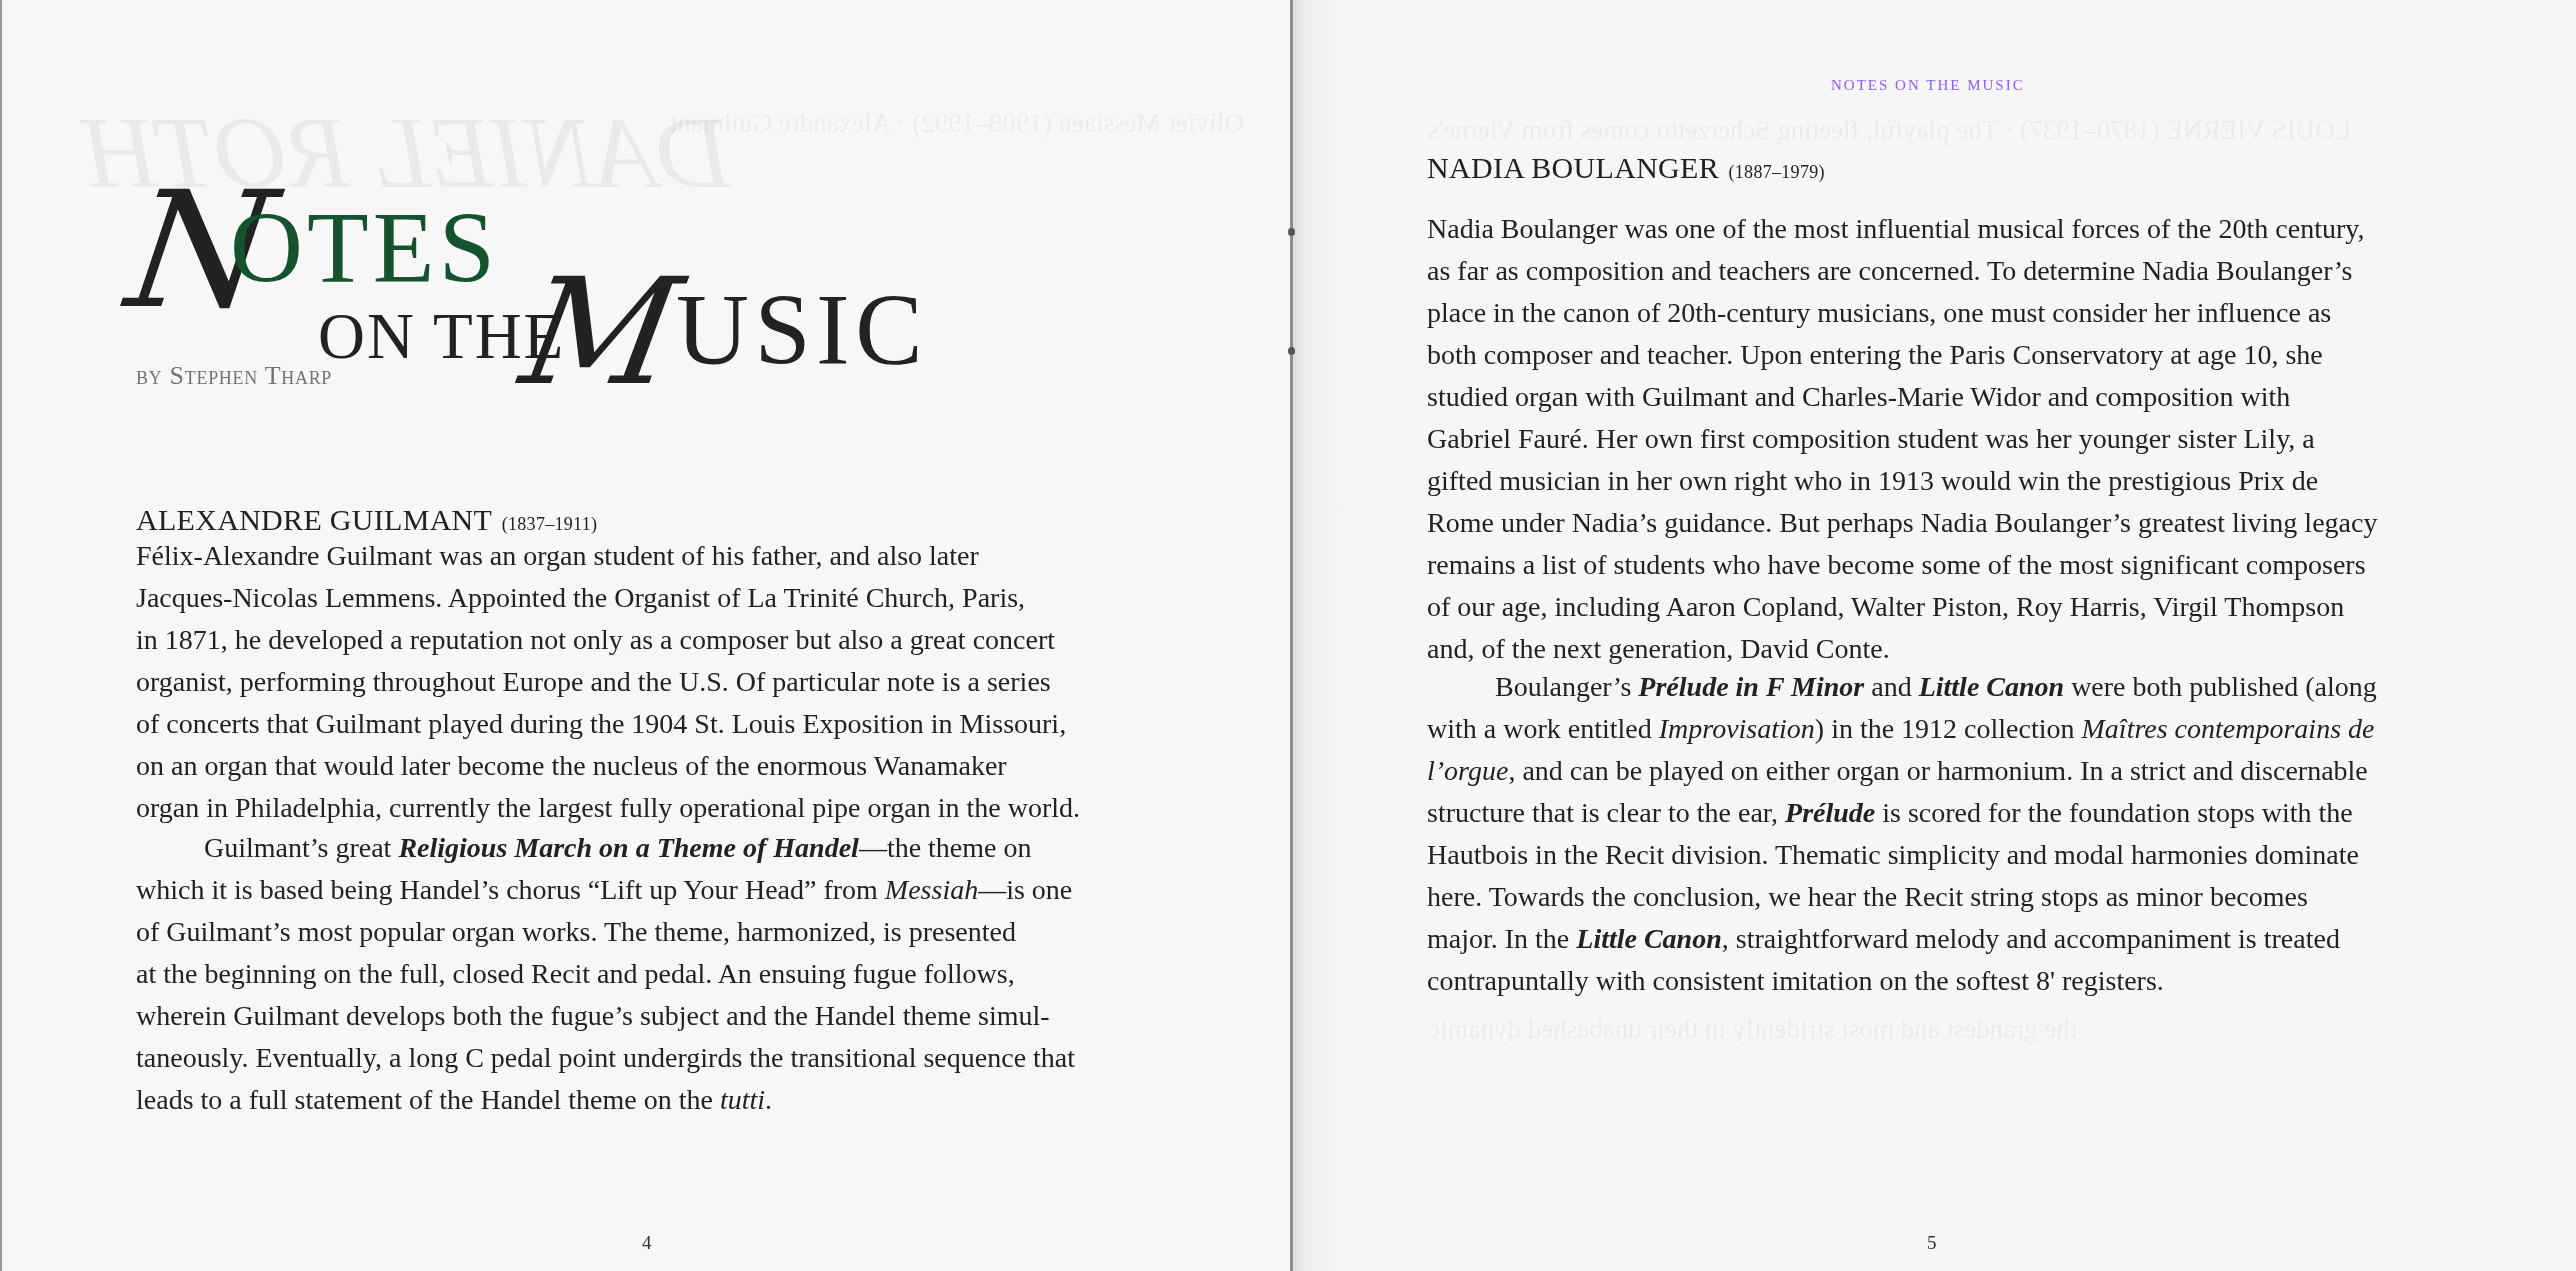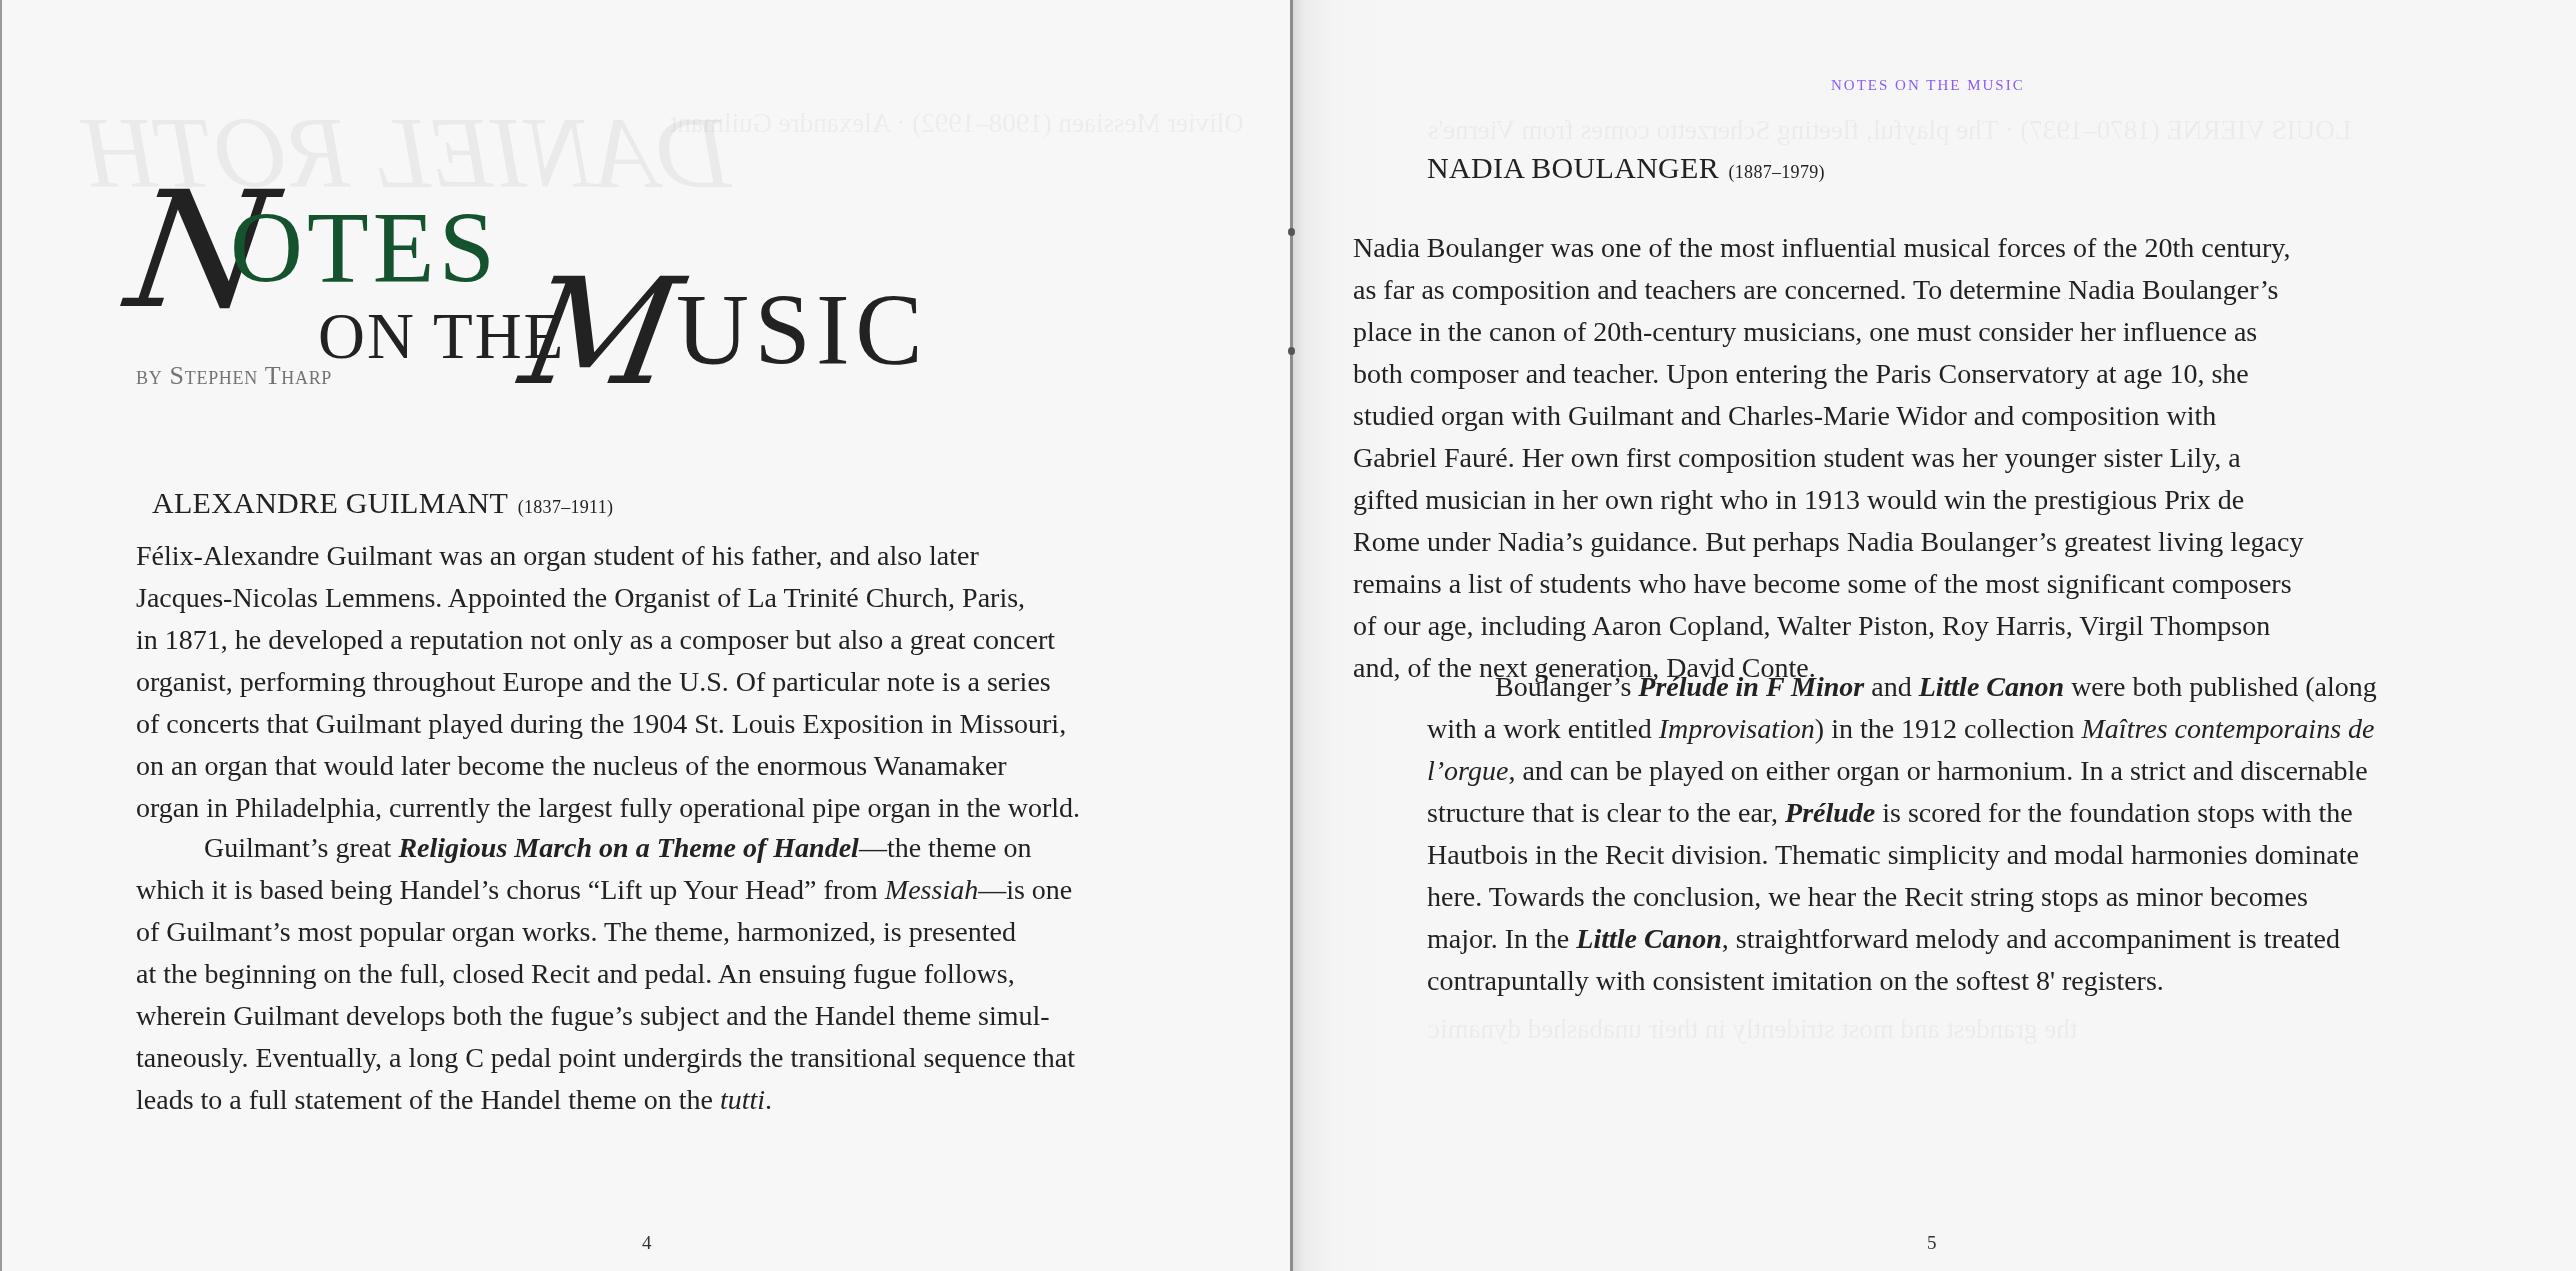--- a/index.html
+++ b/index.html
@@ -51,21 +51,21 @@
 
   <div class="title-wrap">
     <span class="title-cap cap-n">N</span>
     <span class="word-otes">OTES</span>
     <span class="word-onthe">ON THE</span>
     <span class="title-cap cap-m">M</span>
     <span class="word-usic">USIC</span>
   </div>
   <div class="byline">by Stephen Tharp</div>
 
-  <div class="heading" style="left:134px; top:486px;margin-left:16px;">
+  <div class="heading" style="left:134px; top:503px;">
     <span>ALEXANDRE GUILMANT</span><span class="years">(1837–1911)</span>
   </div>
 
   <div class="para" style="left:134px; top:535px;">
     <span class="line">Félix-Alexandre Guilmant was an organ student of his father, and also later</span>
     <span class="line">Jacques-Nicolas Lemmens. Appointed the Organist of La Trinité Church, Paris,</span>
     <span class="line">in 1871, he developed a reputation not only as a composer but also a great concert</span>
     <span class="line">organist, performing throughout Europe and the U.S. Of particular note is a series</span>
     <span class="line">of concerts that Guilmant played during the 1904 St. Louis Exposition in Missouri,</span>
     <span class="line">on an organ that would later become the nucleus of the enormous Wanamaker</span>
@@ -93,21 +93,21 @@
 <div class="gutter"></div>
 <div class="gutter-knot" style="top:228px;"></div>
 <div class="gutter-knot" style="top:347px;"></div>
 
 <div class="running-head">NOTES ON THE MUSIC</div>
 
 <div class="heading" style="left:1427px; top:151px;">
   <span>NADIA BOULANGER</span><span class="years">(1887–1979)</span>
 </div>
 
-<div class="para" style="left:1353px; top:208px;margin-top:19px;">
+<div class="para" style="left:1427px; top:208px;">
   <span class="line">Nadia Boulanger was one of the most influential musical forces of the 20th century,</span>
   <span class="line">as far as composition and teachers are concerned. To determine Nadia Boulanger’s</span>
   <span class="line">place in the canon of 20th-century musicians, one must consider her influence as</span>
   <span class="line">both composer and teacher. Upon entering the Paris Conservatory at age 10, she</span>
   <span class="line">studied organ with Guilmant and Charles-Marie Widor and composition with</span>
   <span class="line">Gabriel Fauré. Her own first composition student was her younger sister Lily, a</span>
   <span class="line">gifted musician in her own right who in 1913 would win the prestigious Prix de</span>
   <span class="line">Rome under Nadia’s guidance. But perhaps Nadia Boulanger’s greatest living legacy</span>
   <span class="line">remains a list of students who have become some of the most significant composers</span>
   <span class="line">of our age, including Aaron Copland, Walter Piston, Roy Harris, Virgil Thompson</span>

